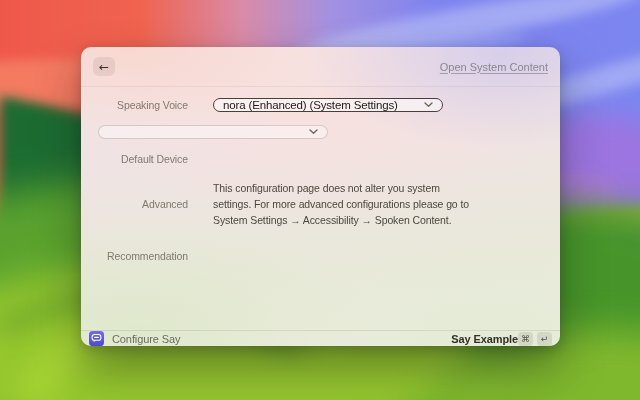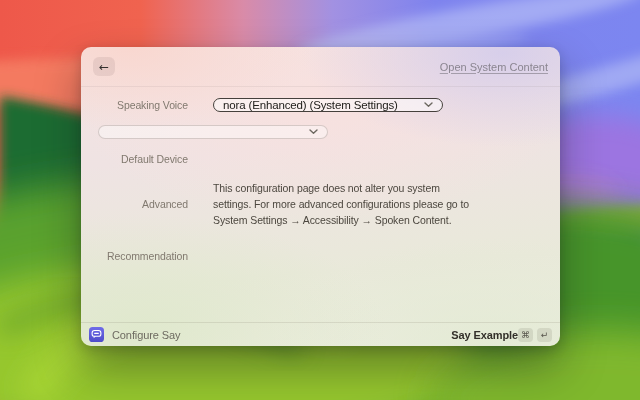--- a/index.html
+++ b/index.html
@@ -90,21 +90,21 @@
     font-size: 10.5px; line-height: 16px;
     color: #4c473f; letter-spacing: -0.1px;
     white-space: pre-line;
   }
   .sec-advanced { margin-top: 13px; }
   .sec-recommendation { margin-top: 20px; }
 
   
   .footer {
     position: absolute; left: 0; right: 0; bottom: 0;
-    height: 24px;
+    height: 16px;
     border-top: 1px solid rgba(85,75,60,.12);
     display: flex; align-items: center;
     padding: 0 8px;
   }
   .app-icon { display: flex; margin-right: 8px; }
   .footer-title { font-size: 11px; color: #6e6b61; letter-spacing: -0.1px; }
   .footer-spacer { flex: 1; }
   .action-label { font-size: 11px; font-weight: 700; color: #33302a; letter-spacing: -0.1px; margin-right: 0; }
   .key {
     min-width: 15px; height: 14px; padding: 0 2px;

